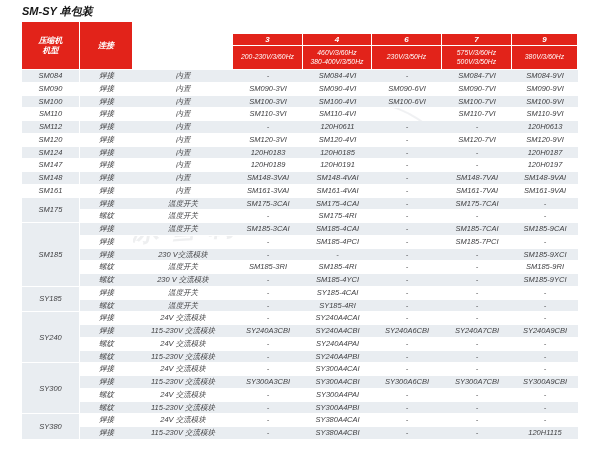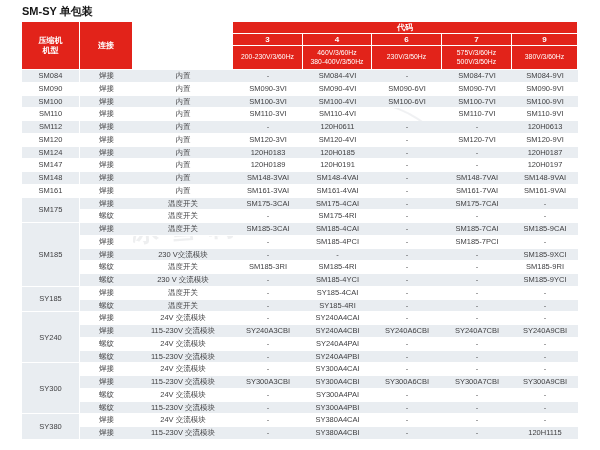--- a/index.html
+++ b/index.html
@@ -1,17 +1,17 @@
 <!DOCTYPE html>
 <html><head>
 <meta charset="utf-8">
 <style>
   html,body{margin:0;padding:0;}
   .page{position:relative;width:600px;height:450px;background:#ffffff;overflow:hidden;
-        font-family:"Liberation Sans","DejaVu Sans",sans-serif;}
+        font-family:"Liberation Sans","DejaVu Sans",sans-serif;font-style:italic;}
   .title{position:absolute;left:22px;top:4px;font-size:11px;font-weight:bold;color:#161616;}
   .tbl{position:absolute;left:22px;top:22px;
        display:grid;
        grid-template-columns:58px 53px 100px 70px 69px 70px 70px 66px;
        grid-template-rows:12px 12px 24px repeat(29,12.75px);}
   .h{background:#e2231a;color:#fff;display:flex;align-items:center;justify-content:center;
      text-align:center;font-size:8px;font-weight:bold;border-right:1px solid #fff;
      border-bottom:1px solid #fff;white-space:pre-line;line-height:1.2;box-sizing:border-box;}
   .h-model{grid-column:1;grid-row:1/4;}
   .h-conn{grid-column:2;grid-row:1/4;}
@@ -41,21 +41,20 @@
   <div class="wm wm-circle" style="left:248px;top:100px;width:215px;height:210px;"></div>
   <div class="wm wm-text" style="left:200px;top:118px;font-size:20px;transform:rotate(-38deg);">0531-128</div>
   <div class="wm wm-text" style="left:330px;top:310px;font-size:20px;transform:rotate(-38deg);">0531-128</div>
   <div class="wm wm-text" style="left:130px;top:200px;font-size:28px;transform:rotate(-4deg);letter-spacing:10px;">冰雪制冷设备有限公司</div>
   <div class="wm wm-text" style="left:215px;top:322px;font-size:24px;transform:rotate(-6deg);letter-spacing:14px;">盗图必究</div>
 
   <div class="tbl" id="tbl">
     <div class="h h-model">压缩机
 机型</div>
     <div class="h h-conn">连接</div>
-    <div class="h h-code">代码</div>
 
     <div class="h h-n0">3</div>
     <div class="h h-n1">4</div>
     <div class="h h-n2">6</div>
     <div class="h h-n3">7</div>
     <div class="h h-n4">9</div>
 
     <div class="h h-v h-v0">200-230V/3/60Hz</div>
     <div class="h h-v h-v1">460V/3/60Hz
 380-400V/3/50Hz</div>

